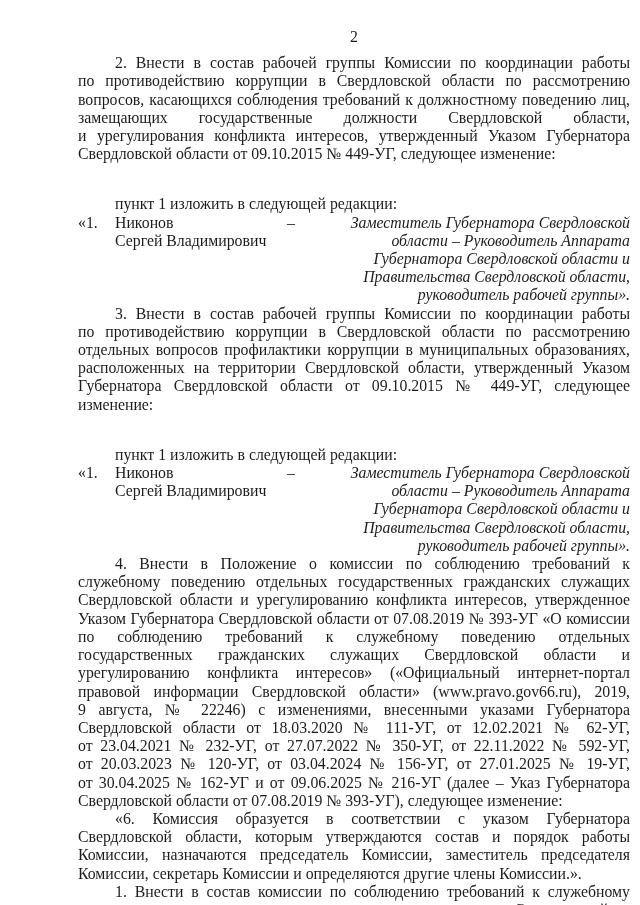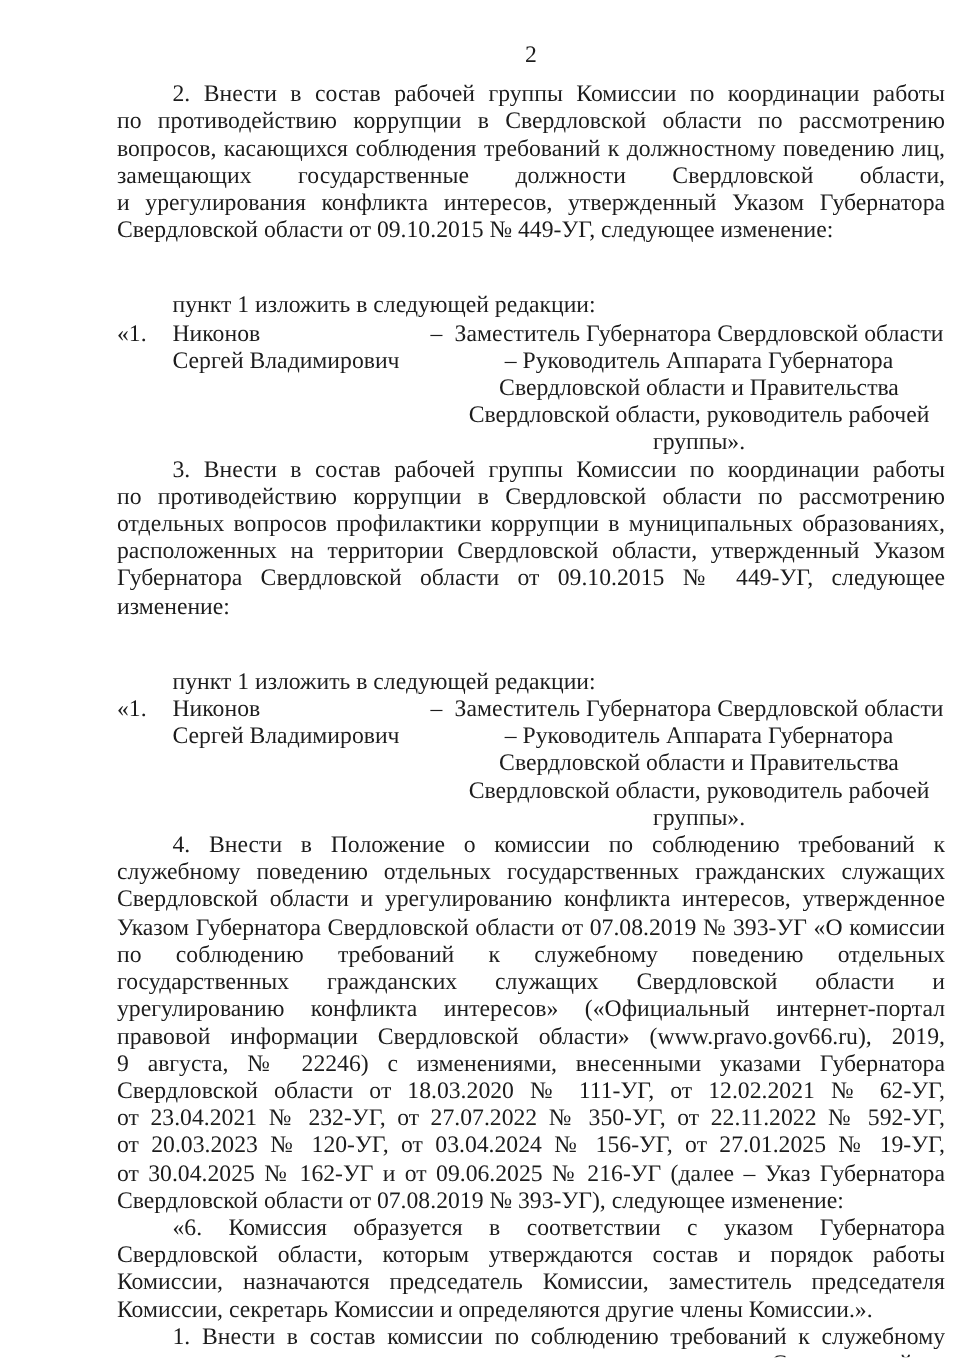--- a/index.html
+++ b/index.html
@@ -49,21 +49,22 @@
     flex: 0 0 37px;
   }
   .col-name {
     flex: 0 0 172px;
   }
   .col-dash {
     flex: 0 0 15px;
   }
   .col-pos {
     flex: 1 1 auto;
-    text-align: center;
+    text-align: right;
+    font-style: italic;
   }
 </style>
 </head>
 <body>
 
 <div class="page">
   <div class="content">
 
     <div class="page-number">2</div>
 

